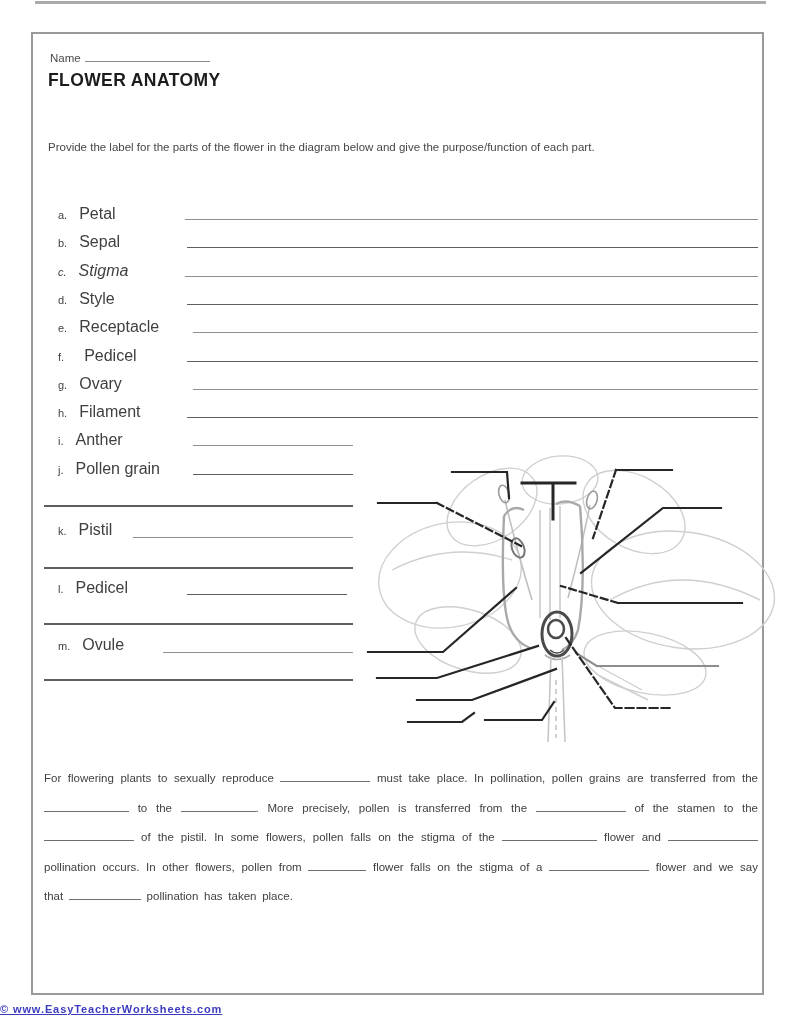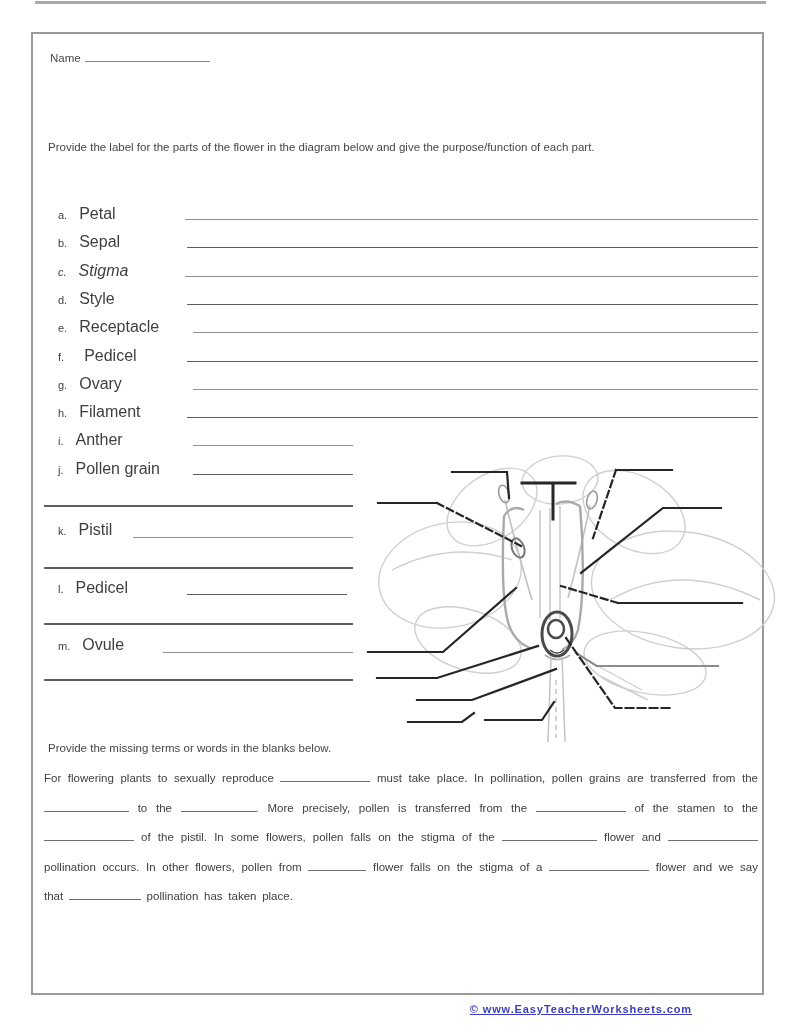--- a/index.html
+++ b/index.html
@@ -16,39 +16,40 @@
   .instr{font-size:11.5px;line-height:23px;color:#474747;}
   .part-letter{font-size:11px;color:#3f3f3f;}
   .part-term{font-size:16px;color:#3f3f3f;}
   .ansline{position:absolute;height:0;border-top:1.7px solid #8f8f8f;}
   .ansline.dark{border-top-color:#5e5e5e;}
   .cloze{
     font-size:11.5px;line-height:29.5px;color:#414141;text-align:justify;
     word-spacing:2.5px;
   }
   .cloze .cblank{display:inline-block;border-bottom:1.5px solid #6f6f6f;height:11px;}
-  .footer-wrap{left:8px;top:999px;width:684px;text-align:right;}
+  .footer-wrap{left:0;top:999px;width:684px;text-align:left;}
   .footer-link{
     font-size:11px;font-weight:bold;letter-spacing:.9px;color:#3c3cc0;
     text-decoration:underline;cursor:pointer;
   }
 </style>
 </head>
 <body>
 
 <div class="page">
 
   <div class="abs top-strip"></div>
   <div class="abs page-border"></div>
 
   <div class="abs" style="left:50px;top:48px;">
     <span class="hdr-label">Name</span>
     <span class="blankline" id="name-blank" style="width: 125px;"></span>
   </div>
 
+  <div class="abs title" style="left:48px;top:70px;">FLOWER ANATOMY</div>
 
   <div class="abs instr" style="left:48px;top:136px;width:600px;">Provide the label for the parts of the flower in the diagram below and give the purpose/function of each part.</div>
 
   <div id="parts-list">
       <div class="abs" style="left: 58px; top: 205px;"><span class="part-letter">a.</span><span class="part-term" style="margin-left: 12px;">Petal</span></div>
       <div class="ansline" style="left: 185px; top: 219px; width: 573px;"></div>
       <div class="abs" style="left: 58px; top: 233px;"><span class="part-letter">b.</span><span class="part-term" style="margin-left: 12px;">Sepal</span></div>
       <div class="ansline dark" style="left: 187px; top: 247px; width: 571px;"></div>
       <div class="abs" style="left: 58px; top: 262px; font-style: italic;"><span class="part-letter">c.</span><span class="part-term" style="margin-left: 12px;">Stigma</span></div>
       <div class="ansline" style="left: 185px; top: 276px; width: 573px;"></div>
@@ -135,21 +136,20 @@
       <path d="M368,652 L443,652 L516,588"></path>
       <path d="M377,678 L437,678 L538,646"></path>
       <path d="M597,666 L718,666 M597,666 L576,653" stroke="#8d8d8d"></path>
       <path d="M566,638 L615,708 L672,708" stroke-dasharray="8 4"></path>
       <path d="M417,700 L472,700 L556,669"></path>
       <path d="M408,722 L462,722 L474,713"></path>
       <path d="M485,720 L542,720 L554,702"></path>
     </g>
   </svg>
 
-  <div class="abs instr" style="left:48px;top:737px;width:640px;">Provide the missing terms or words in the blanks below.</div>
 
   <div class="abs cloze" id="cloze" style="left:44px;top:764px;width:714px;">For flowering plants to sexually reproduce <span class="cblank" style="width: 90px;"></span> must take place. In pollination, pollen grains are transferred from the <span class="cblank" style="width: 85px;"></span> to the <span class="cblank" style="width: 75px;"></span>. More precisely, pollen is transferred from the <span class="cblank" style="width: 90px;"></span> of the stamen to the <span class="cblank" style="width: 90px;"></span> of the pistil. In some flowers, pollen falls on the stigma of the <span class="cblank" style="width: 95px;"></span> flower and <span class="cblank" style="width: 90px;"></span> pollination occurs. In other flowers, pollen from <span class="cblank" style="width: 58px;"></span> flower falls on the stigma of a <span class="cblank" style="width: 100px;"></span> flower and we say that <span class="cblank" style="width: 72px;"></span> pollination has taken place. </div>
 
   <div class="abs footer-wrap">
     <span class="footer-link" style="color: rgb(60, 60, 192);">© www.EasyTeacherWorksheets.com</span>
   </div>
 
 </div>
 
 </body></html>

